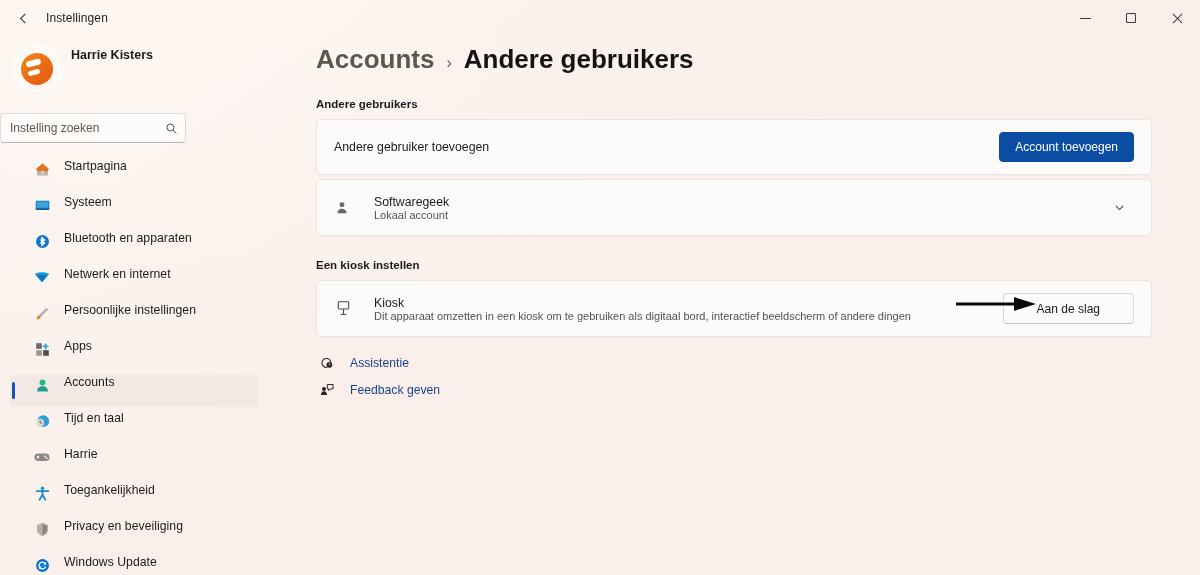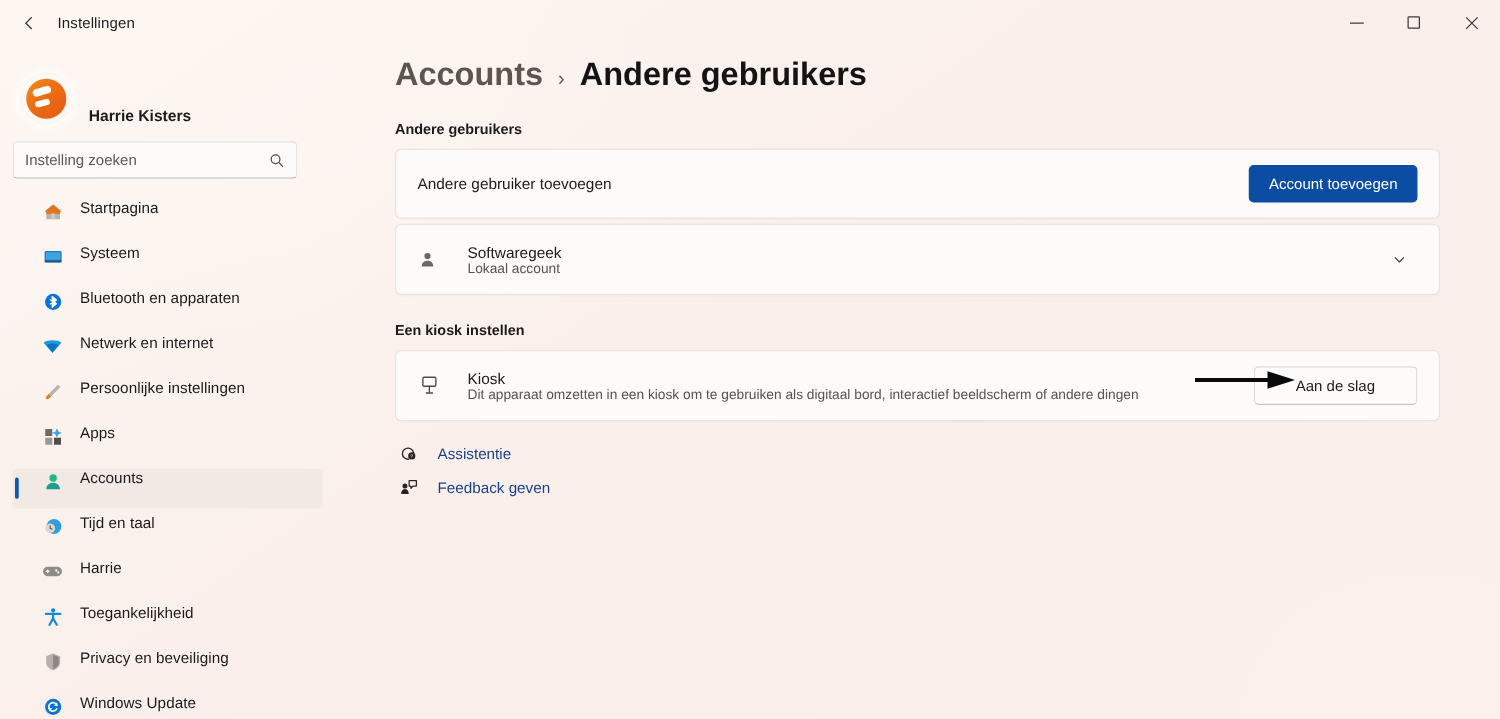--- a/index.html
+++ b/index.html
@@ -52,21 +52,21 @@
   .wc-max i { display:block; width: 10px; height: 10px; border: 1px solid #3c3c3c; border-radius:1px; }
   .wc-close svg { display: block; }
 
   
   .sidebar {
     position: absolute; left: 0; top: 36px;
     width: 268px; height: 539px;
     padding-top: 6px;
   }
   .profile {
-    display: flex; align-items: flex-end;
+    display: flex; align-items: flex-start;
     margin: 6px 0 0 16px;
     height: 52px;
   }
   .avatar {
     width: 42px; height: 42px; border-radius: 50%;
     background: radial-gradient(circle at 50% 45%, #ffffff 0%, #fdf7f3 62%, rgba(253,247,243,0) 78%);
     display: flex; align-items: center; justify-content: center;
     flex: 0 0 auto;
     box-shadow: 0 0 9px 3px rgba(255,255,255,.85);
   }
@@ -84,29 +84,28 @@
     content: ""; position: absolute; left: 7px; top: 17px;
     width: 12px; height: 5px; border-radius: 4px;
     background: #fff; transform: rotate(-14deg);
   }
   .profile-name {
     margin-left: 13px;
     font-size: 12.5px; font-weight: bold; color: #1b1b1b;
   }
 
   .searchwrap {
-    margin: 13px 0 0 10px;
-    width: 228px; height: 30px;
+    margin: 13px 0 0 0;
+    width: 186px; height: 30px;
     background: #fdfbfa;
     border: 1px solid #e2dcd8;
     border-bottom-color: #b9b2ae;
     border-radius: 4px;
     display: flex; align-items: center;
     padding: 0 9px;
-    justify-content: flex-end;
   }
   .searchwrap input {
     flex: 1; border: 0; outline: 0; background: transparent;
     font-family: "Liberation Sans", sans-serif;
     font-size: 12px; color: #1b1b1b;
   }
   .searchwrap input::placeholder { color: #5d5751; }
   .search-ico { color: #4a4a4a; display: flex; }
 
   .navlist { margin-top: 16px; }

